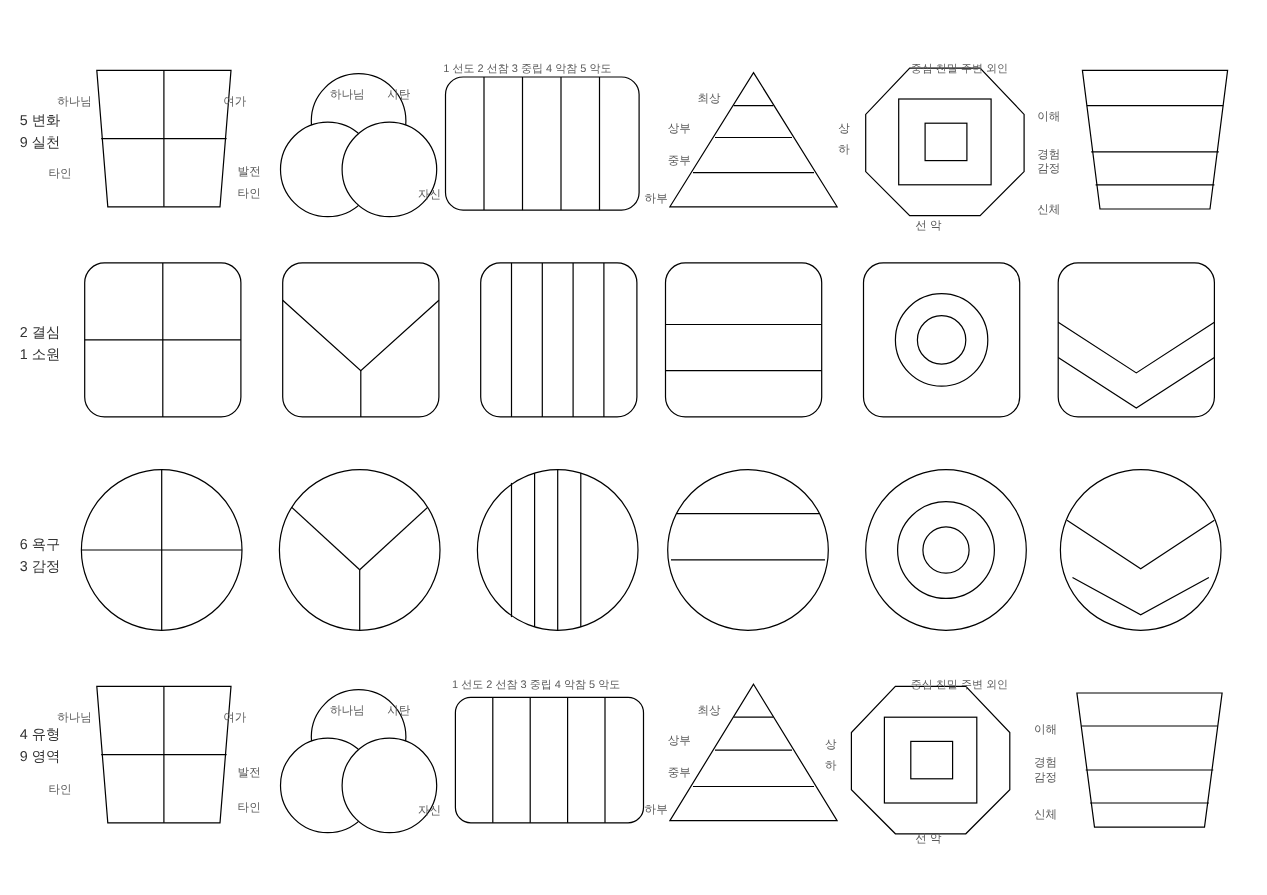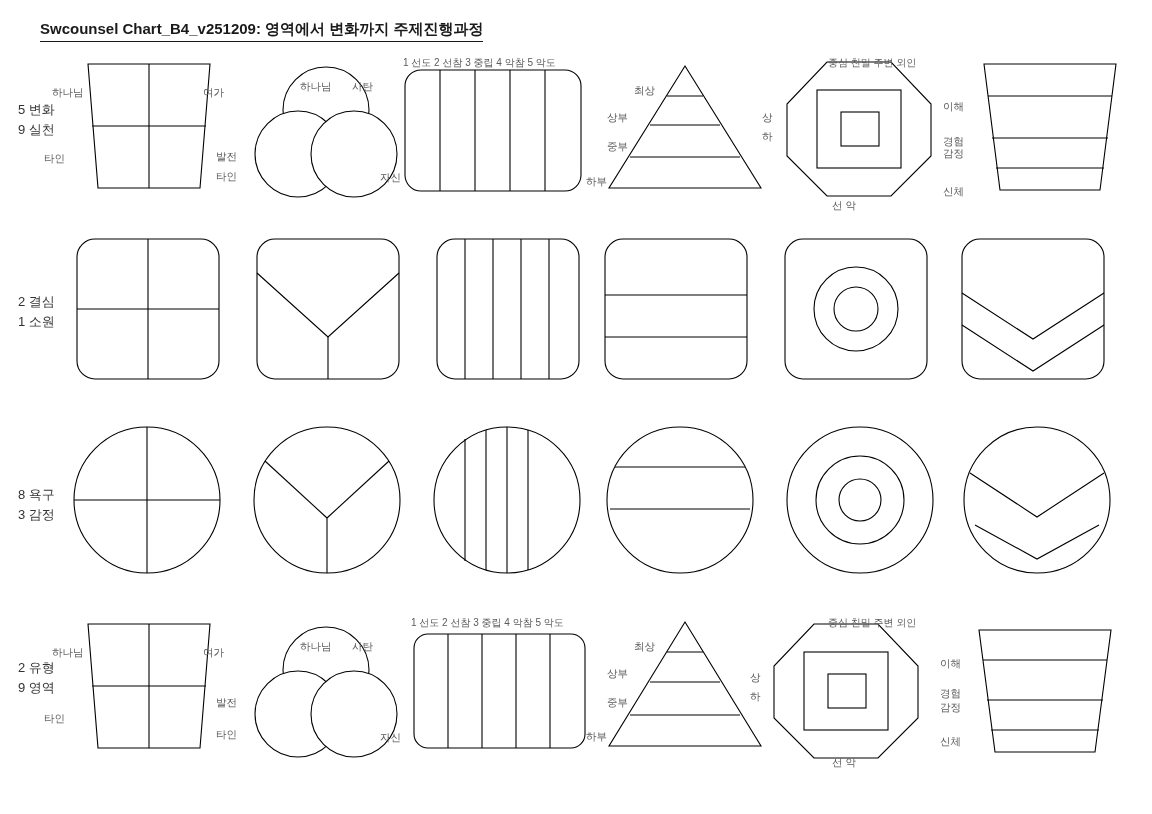--- a/index.html
+++ b/index.html
@@ -69,36 +69,35 @@
     color: #5a5a5a;
     white-space: nowrap;
     line-height: 1;
   }
 </style>
 </head>
 <body>
 
 <div id="page">
 
-  <div id="title">Swcounsel Chart_B4_v251209: 영역에서 변화까지 주제진행과정</div>
 
   <div class="row-label" style="left:18px; top:100px;">
     <div>5 변화</div>
     <div>9 실천</div>
   </div>
   <div class="row-label" style="left:18px; top:292px;">
     <div>2 결심</div>
     <div>1 소원</div>
   </div>
   <div class="row-label" style="left:18px; top:485px;">
-    <div>8 욕구</div>
+    <div>6 욕구</div>
     <div>3 감정</div>
   </div>
   <div class="row-label" style="left:18px; top:658px;">
-    <div>2 유형</div>
+    <div>4 유형</div>
     <div>9 영역</div>
   </div>
 
   <div class="cell" style="left:80px; top:62px;">
     <svg width="140" height="128" viewBox="0 0 140 128">
       <polygon class="shape" points="8,2 130,2 120,126 18,126"></polygon>
       <line class="shape-line" x1="69" y1="2" x2="69" y2="126"></line>
       <line class="shape-line" x1="12" y1="64" x2="126" y2="64"></line>
     </svg>
   </div>

